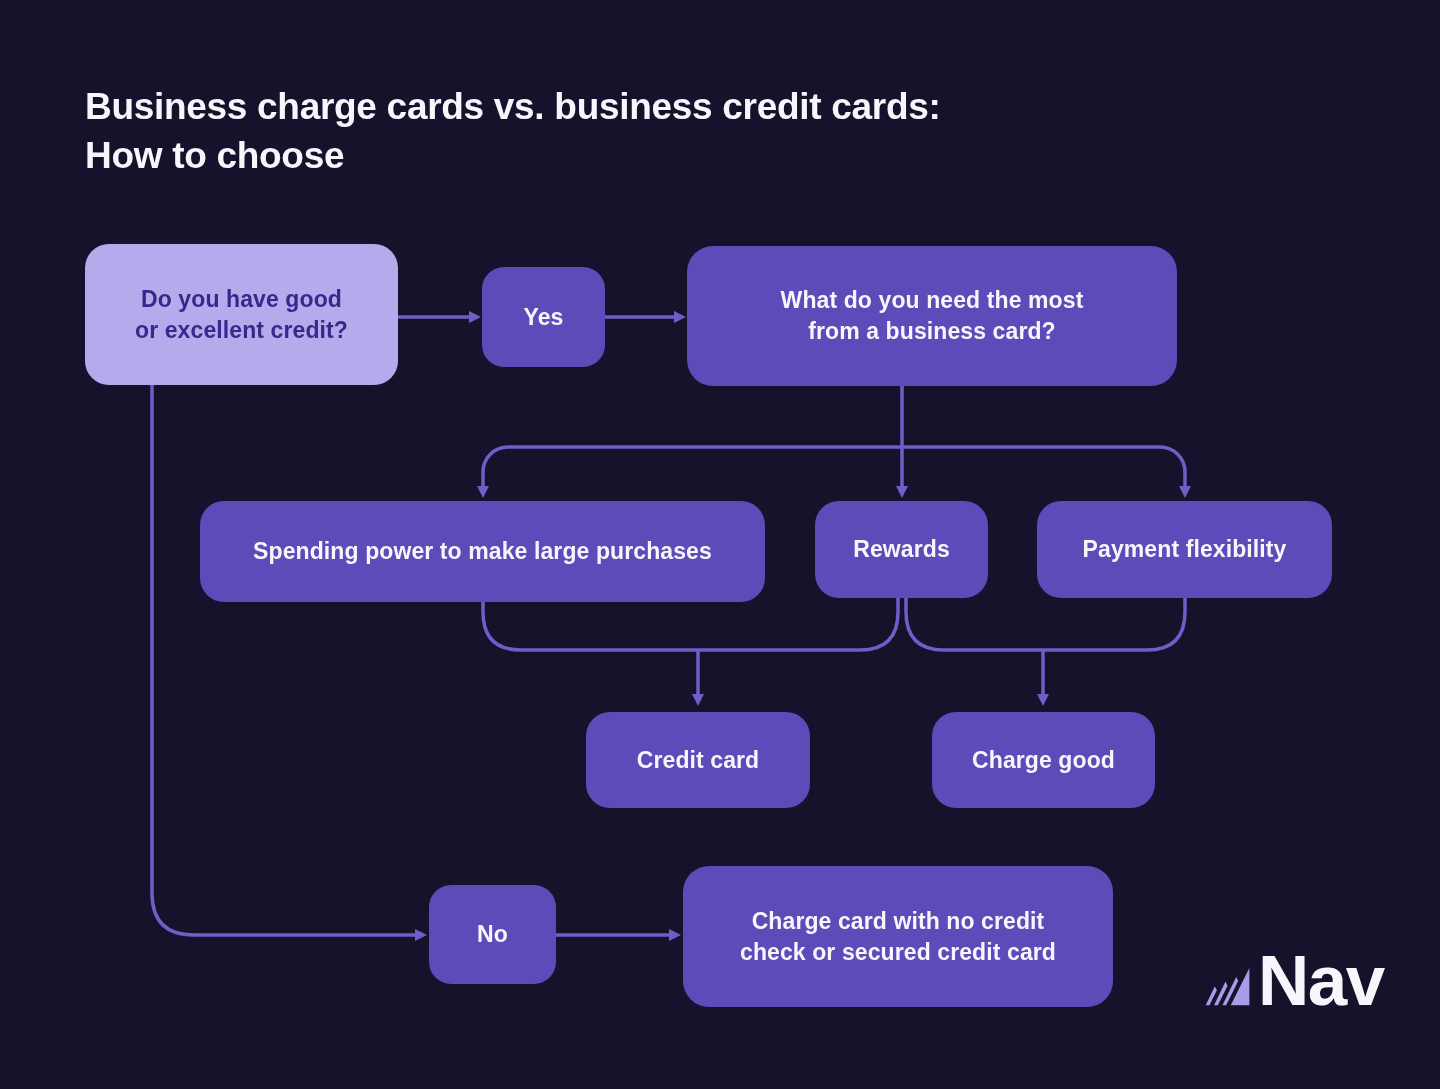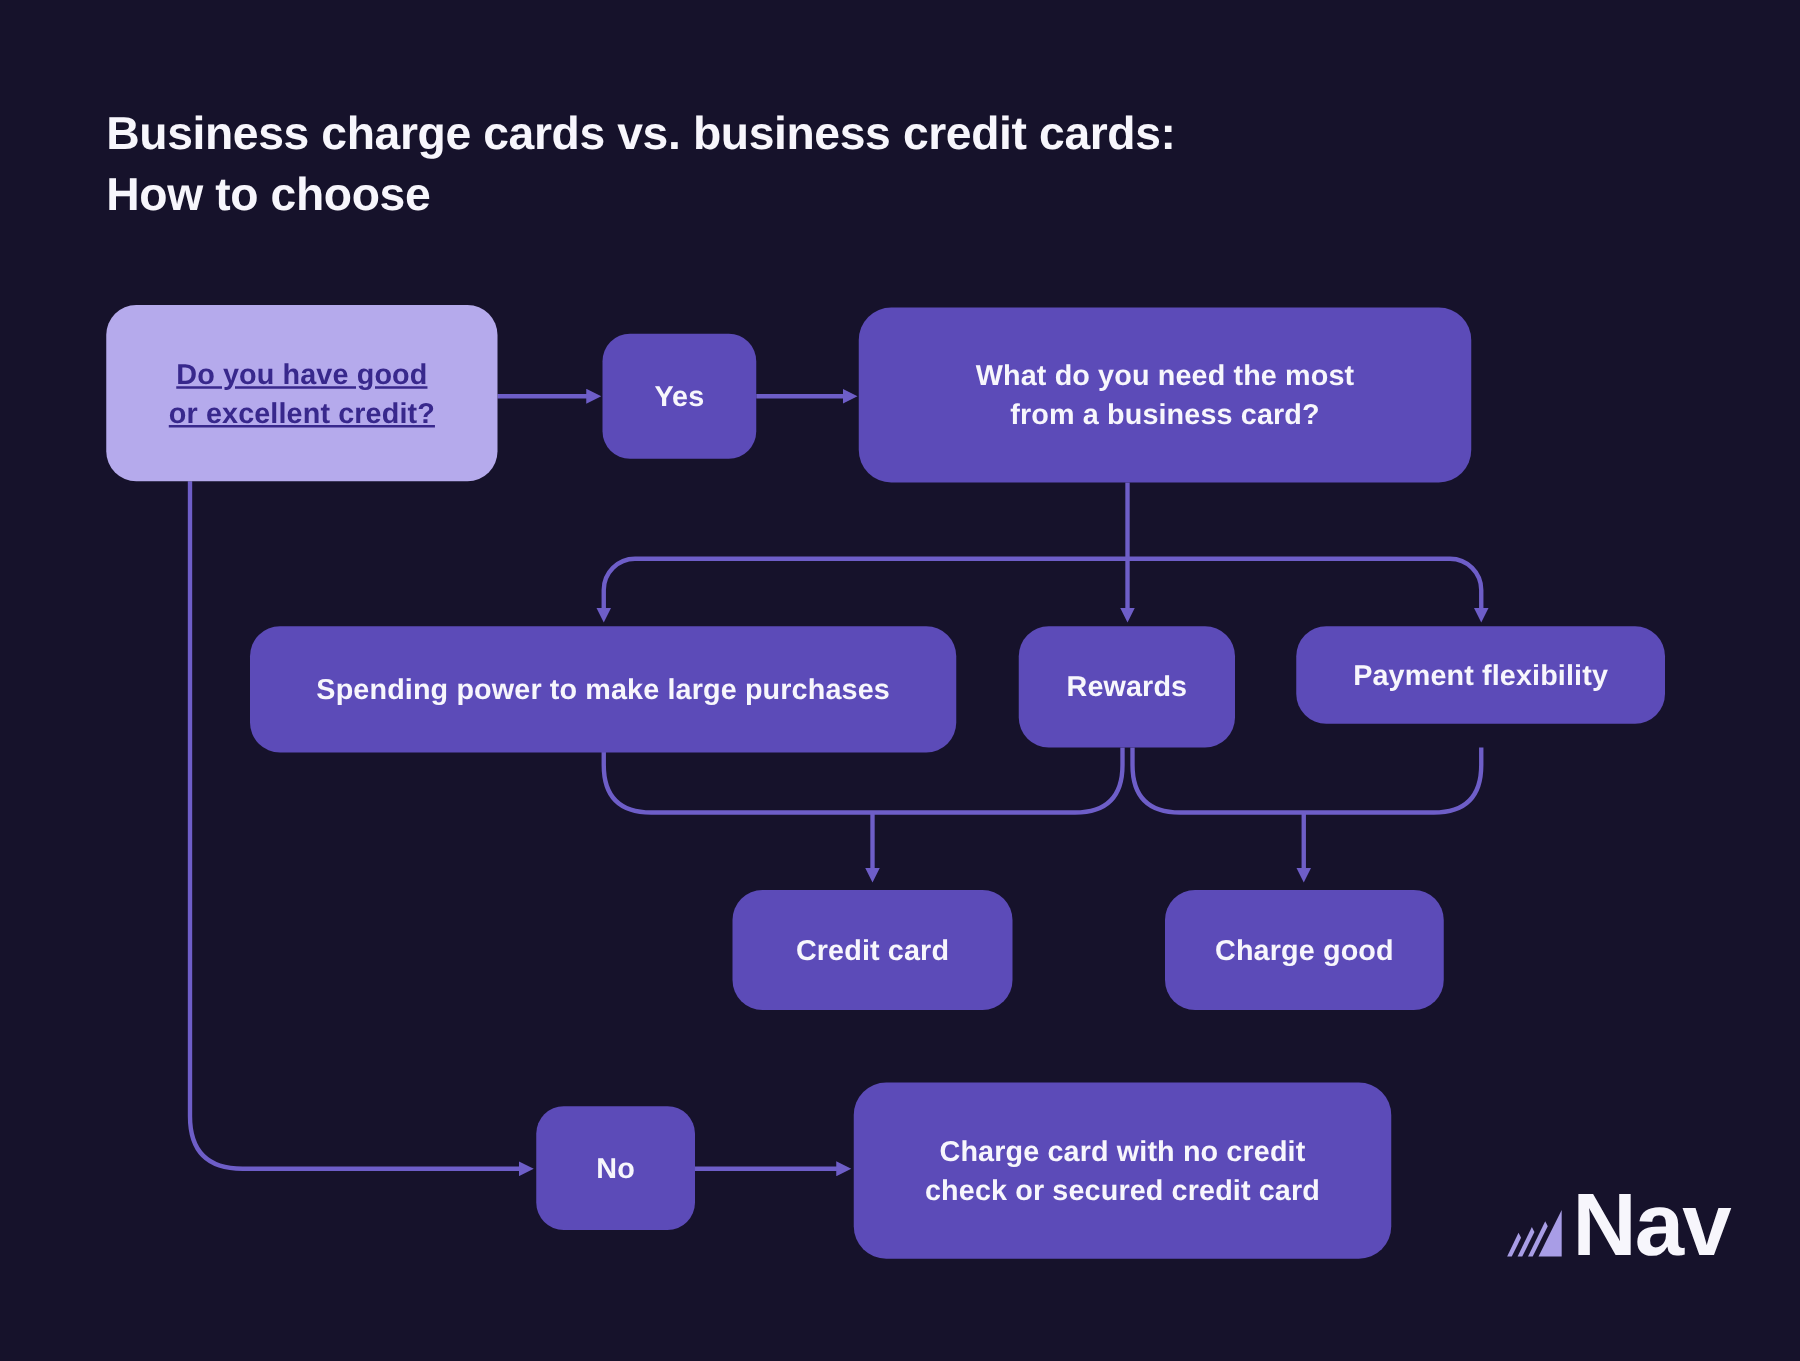--- a/index.html
+++ b/index.html
@@ -56,26 +56,26 @@
     font-weight:700;
     text-align:center;
     line-height:31px;
     white-space:pre-line;
     letter-spacing:0.1px;
   }
   .node.light{
     background:var(--node-light);
     color:var(--node-light-text);
   }
-  .node-question{left:85px;top:244px;width:313px;height:141px;text-decoration:underline;}
+  .node-question{left:85px;top:244px;width:313px;height:141px;}
   .node-yes{left:482px;top:267px;width:123px;height:100px;border-radius:22px;}
   .node-need{left:687px;top:246px;width:490px;height:140px;border-radius:26px;}
   .node-spending{left:200px;top:501px;width:565px;height:101px;justify-content:center;}
   .node-rewards{left:815px;top:501px;width:173px;height:97px;}
-  .node-payment{left:1037px;top:501px;width:295px;height:78px;}
+  .node-payment{left:1037px;top:501px;width:295px;height:97px;}
   .node-credit{left:586px;top:712px;width:224px;height:96px;}
   .node-charge{left:932px;top:712px;width:223px;height:96px;}
   .node-no{left:429px;top:885px;width:127px;height:99px;border-radius:22px;text-align:center;}
   .node-fallback{left:683px;top:866px;width:430px;height:141px;border-radius:26px;}
   .logo{
     position:absolute;
     left:1202px;top:953px;
     display:flex;align-items:flex-end;gap:4px;
   }
   .logo-text{

